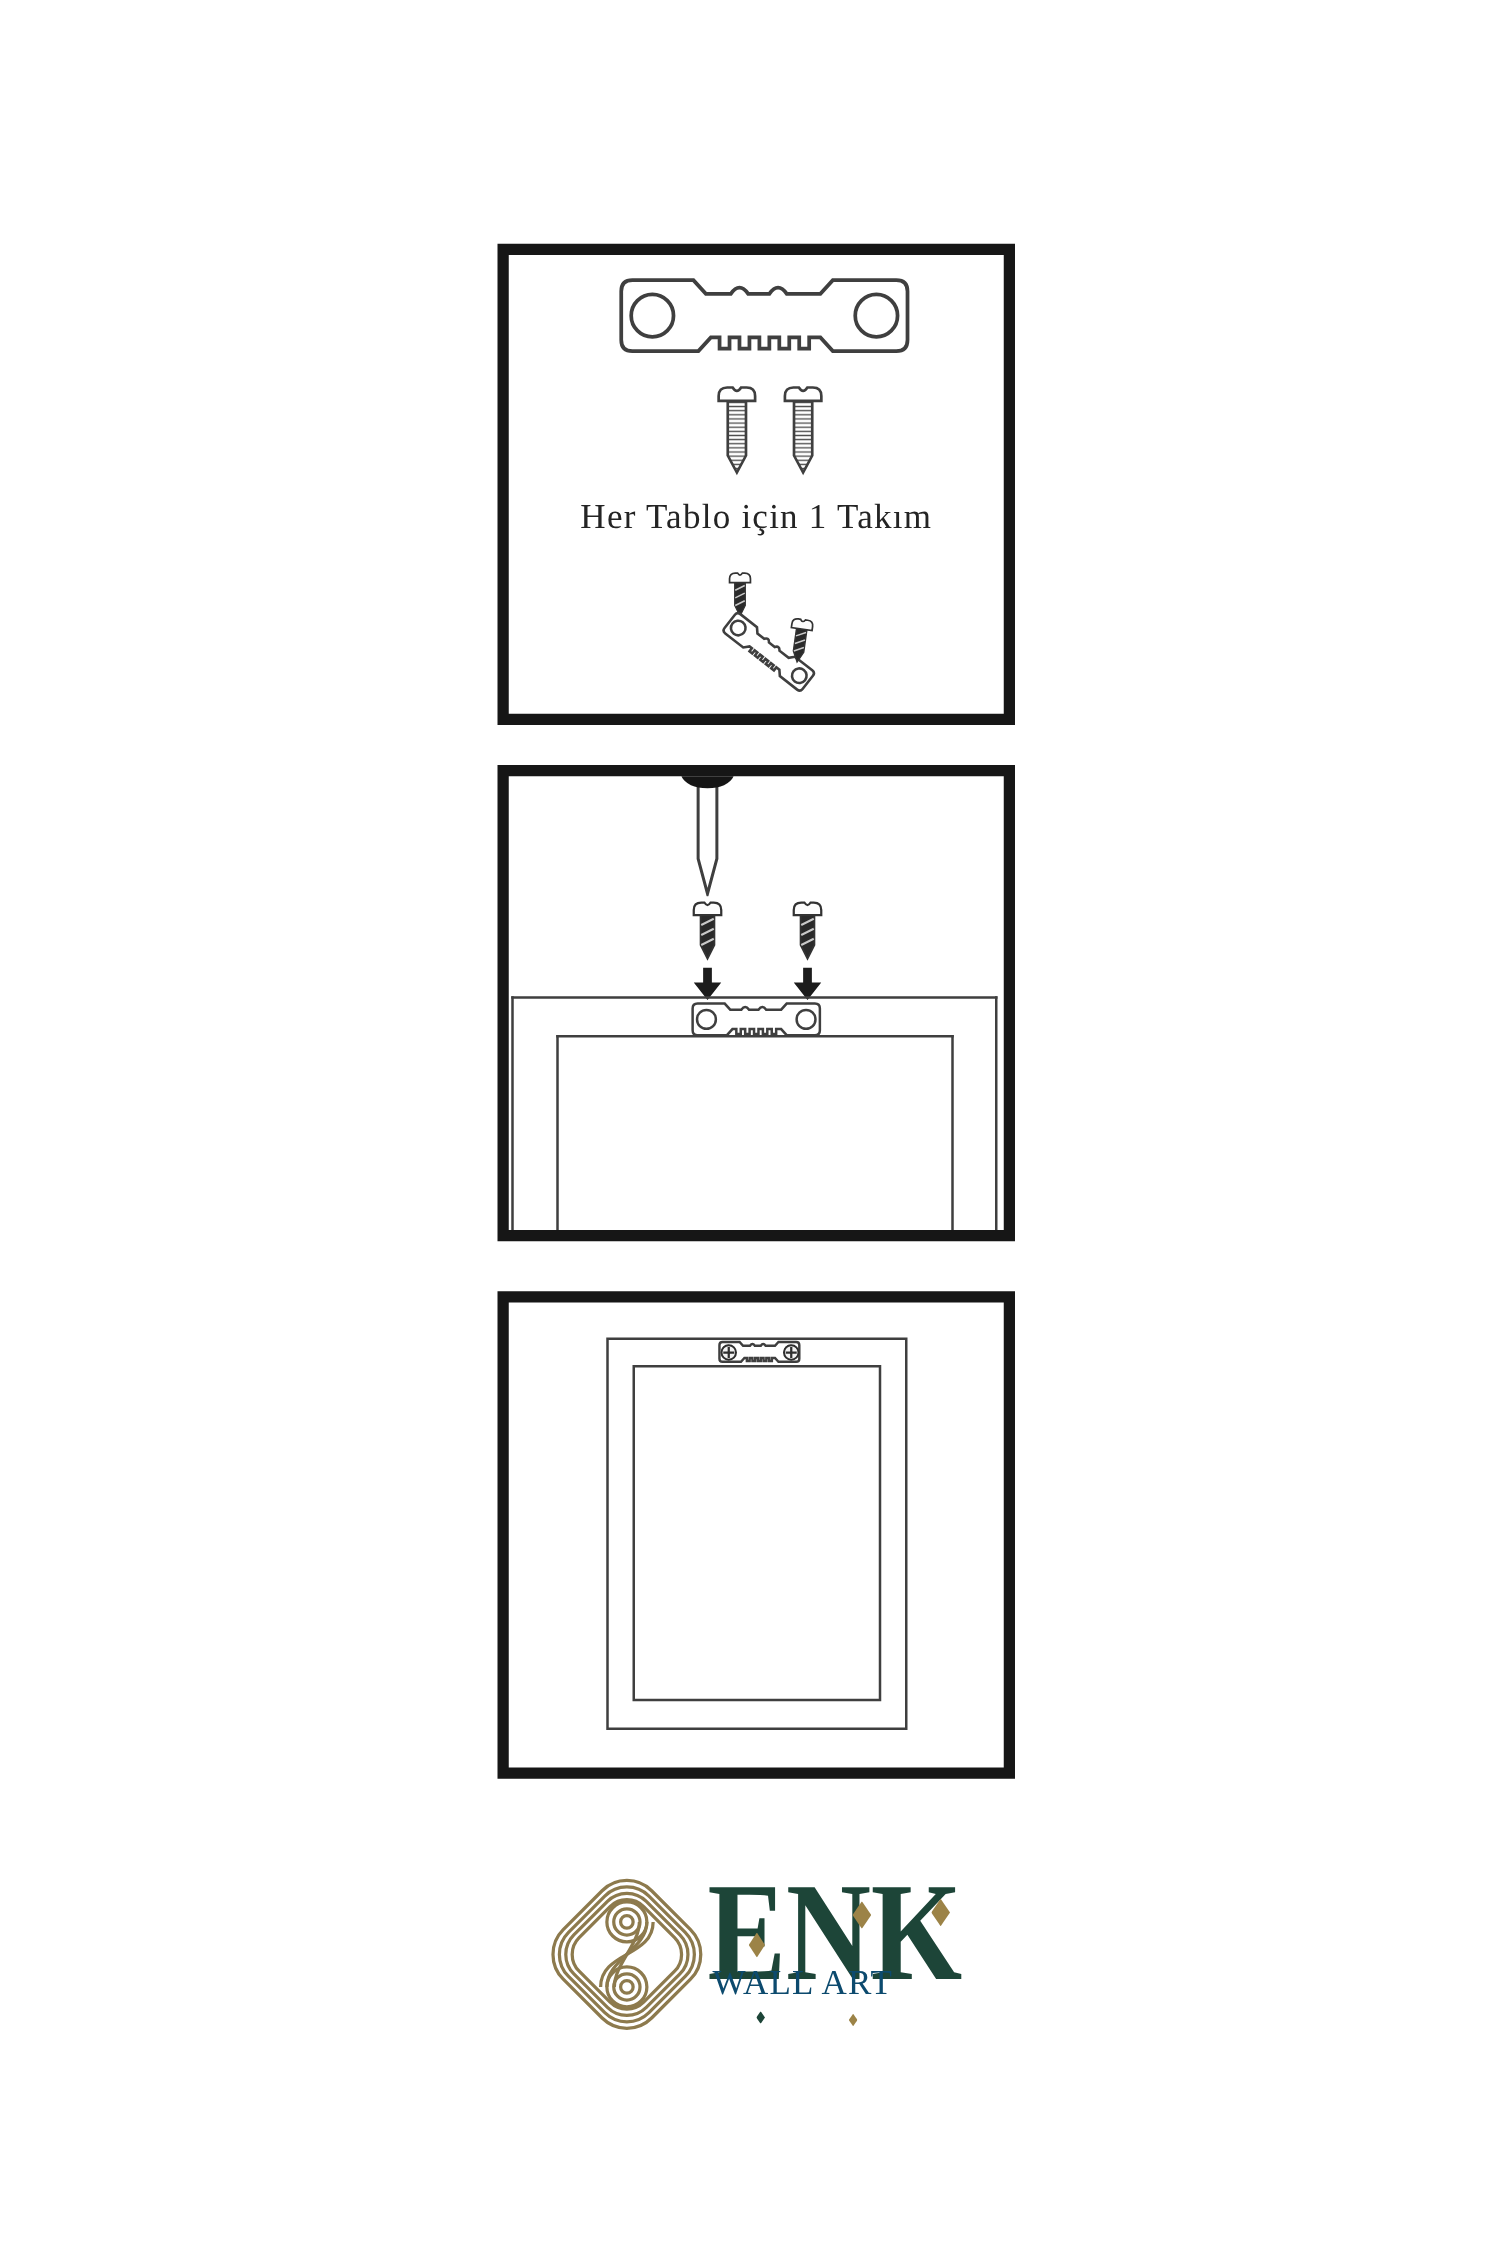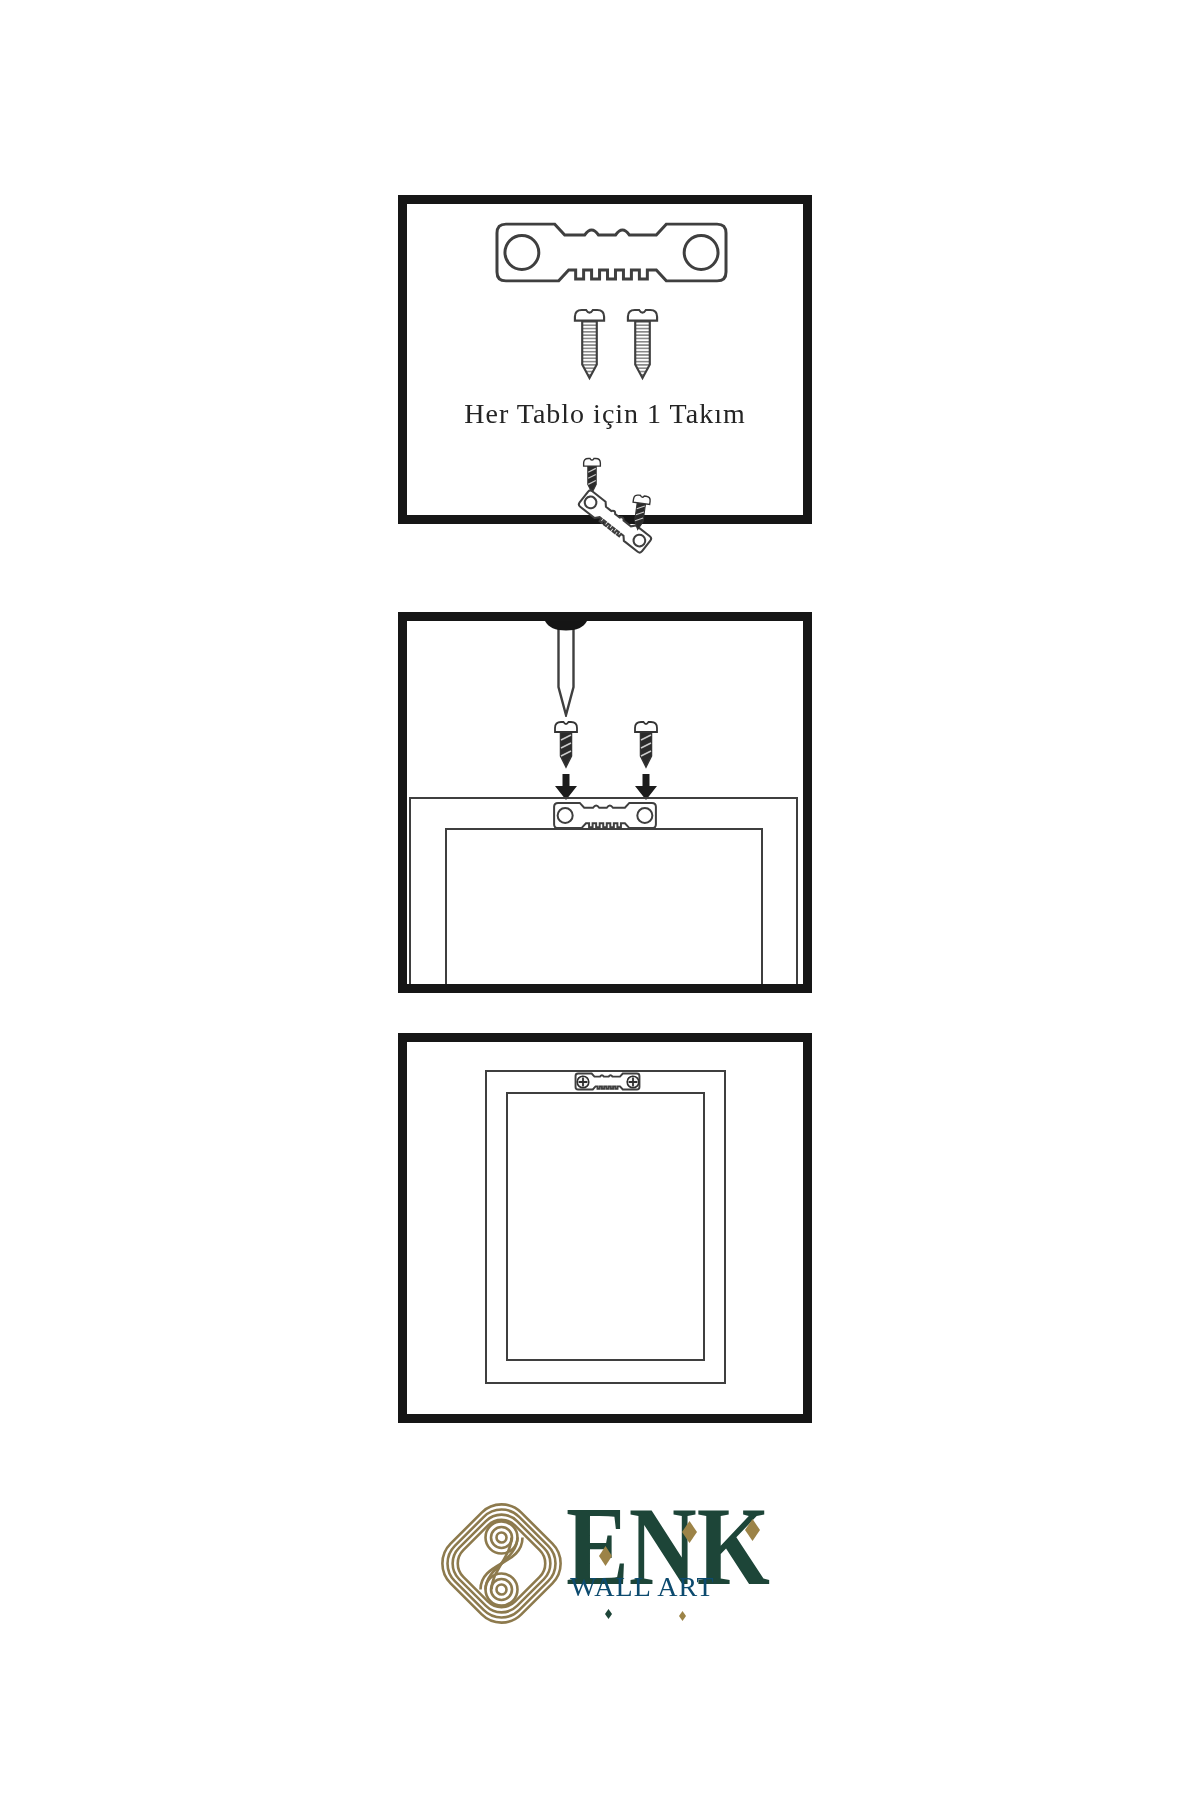--- a/index.html
+++ b/index.html
@@ -1,21 +1,21 @@
 <!DOCTYPE html>
 <html><head>
 <meta charset="utf-8">
 <style>
   html,body{margin:0;padding:0;background:#ffffff;}
   #canvas{position:relative;width:1200px;height:1800px;background:#ffffff;overflow:hidden;
           font-family:"Liberation Serif", serif;}
 
   
   .panel{position:absolute;left:398px;width:414px;border:9px solid #161616;background:#ffffff;box-sizing:border-box;}
-  #panel1{top:195px;height:329px;}
+  #panel1{top:195px;height:385px;}
   #panel2{top:612px;height:381px;}
   #panel3{top:1033px;height:390px;}
   .panel *{position:absolute;}
 
   
   .hg{stroke:#3f3f3f;fill:#ffffff;overflow:visible;}
   .hg-1{stroke-width:3;}
   .hg-2{stroke-width:4.5;}
   .hg-3{stroke-width:7;}
   .hg-t{stroke-width:6;}

